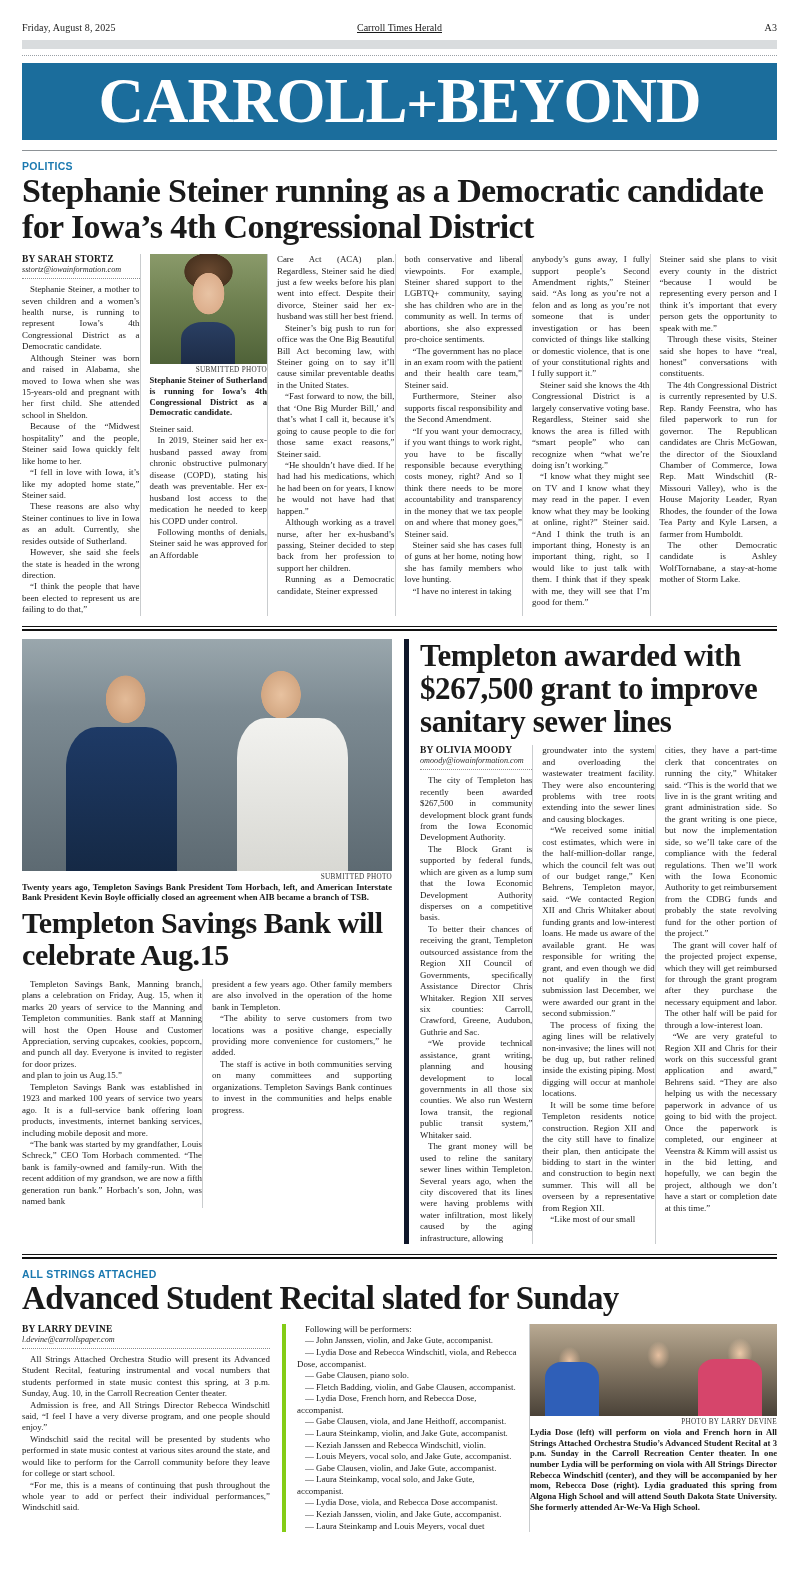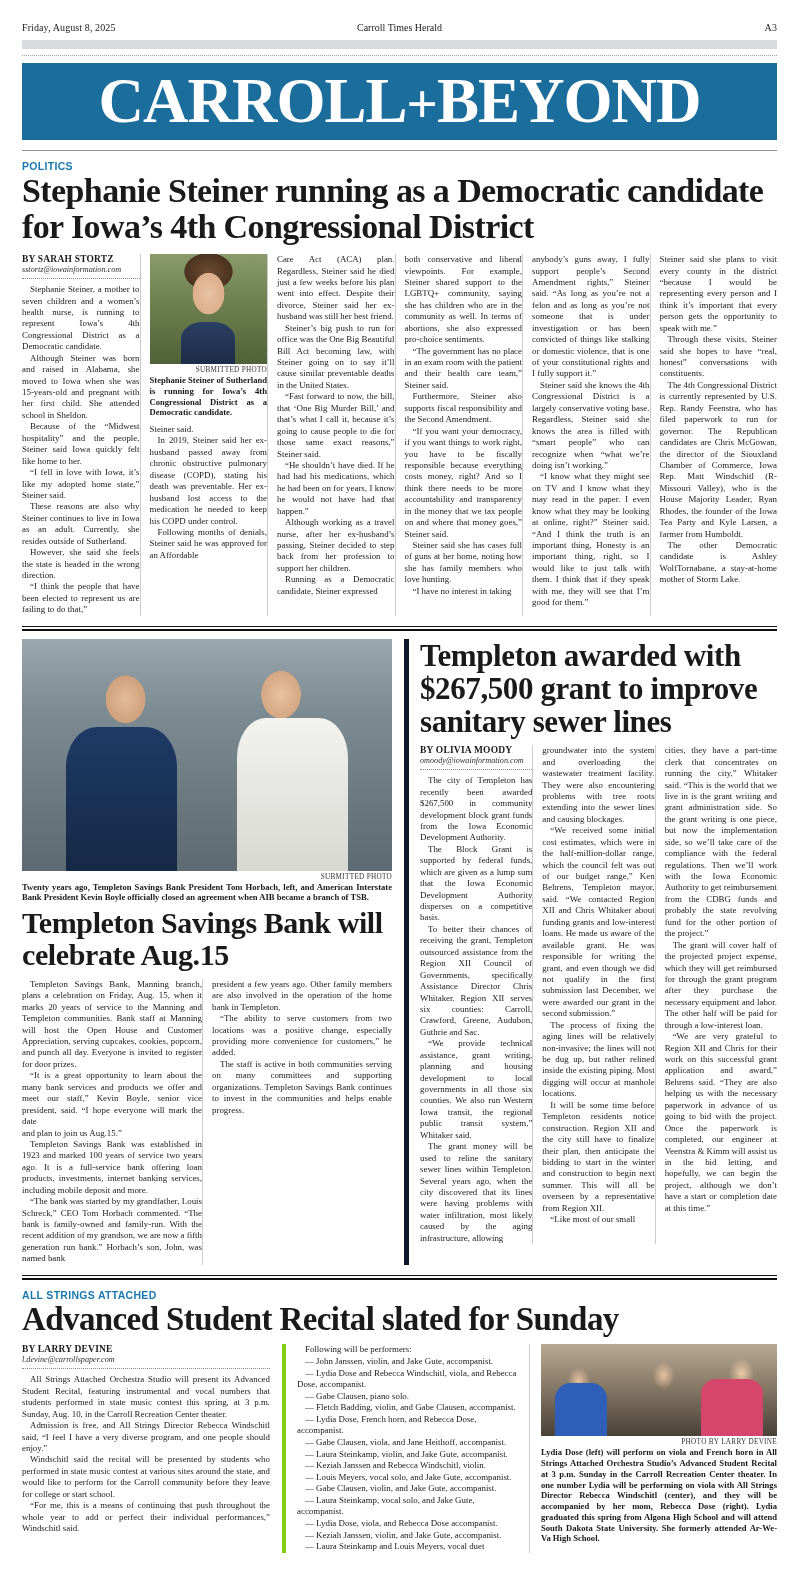--- a/index.html
+++ b/index.html
@@ -12,21 +12,21 @@
     color: #1a1a1a;
     overflow: hidden;
   }
   .page { position: relative; width: 799px; height: 1336px; padding: 0 22px; }
 
   
   .folio {
     display: flex; align-items: baseline; justify-content: space-between;
     font-size: 10px; padding: 22px 0 5px 0; letter-spacing: .1px;
   }
-  .folio-center { position: absolute; left: 0; right: 0; text-align: center; font-size: 10px; }
+  .folio-center { position: absolute; left: 0; right: 0; text-align: center; font-size: 10px; text-decoration: underline; }
   .folio-wrap { position: relative; }
   .folio-rule { height: 9px; background: #d9dcde; margin-top: 2px; }
   .dot-rule {
     height: 0; border-top: 1px dotted #9aa0a6; margin: 6px 0 0 0;
   }
 
   
   .masthead {
     background: #1b6d9c;
     height: 77px;
@@ -258,21 +258,20 @@
       <div class="photo ph-handshake"></div>
       <div class="credit">SUBMITTED PHOTO</div>
       <div class="caption">Twenty years ago, Templeton Savings Bank President Tom Horbach, left, and American Interstate Bank President Kevin Boyle officially closed an agreement when AIB became a branch of TSB.</div>
 
       <div class="headline-md">Templeton Savings Bank will celebrate Aug.15</div>
 
       <div class="cols">
         <div class="col">
           <div class="body-txt">
             <p>Templeton Savings Bank, Manning branch, plans a celebration on Friday, Aug. 15, when it marks 20 years of service to the Manning and Templeton communities. Bank staff at Manning will host the Open House and Customer Appreciation, serving cupcakes, cookies, popcorn, and punch all day. Everyone is invited to register for door prizes.</p>
-            <p>“It is a great opportunity to learn about the many bank services and products we offer and meet our staff,” Kevin Boyle, senior vice president, said. “I hope everyone will mark the date</p>
             <p class="noindent">and plan to join us Aug.15.”</p>
             <p>Templeton Savings Bank was established in 1923 and marked 100 years of service two years ago. It is a full-service bank offering loan products, investments, internet banking services, including mobile deposit and more.</p>
             <p>“The bank was started by my grandfather, Louis Schreck,” CEO Tom Horbach commented. “The bank is family-owned and family-run. With the recent addition of my grandson, we are now a fifth generation run bank.” Horbach’s son, John, was named bank</p>
           </div>
         </div>
         <div class="col sep">
           <div class="body-txt">
             <p class="noindent">president a few years ago. Other family members are also involved in the operation of the home bank in Templeton.</p>
             <p>“The ability to serve customers from two locations was a positive change, especially providing more convenience for customers,” he added.</p>
             <p>The staff is active in both communities serving on many committees and supporting organizations. Templeton Savings Bank continues to invest in the communities and helps enable progress.</p>
@@ -353,21 +352,21 @@
           <p>— Keziah Janssen and Rebecca Windschitl, violin.</p>
           <p>— Louis Meyers, vocal solo, and Jake Gute, accompanist.</p>
           <p>— Gabe Clausen, violin, and Jake Gute, accompanist.</p>
           <p>— Laura Steinkamp, vocal solo, and Jake Gute, accompanist.</p>
           <p>— Lydia Dose, viola, and Rebecca Dose accompanist.</p>
           <p>— Keziah Janssen, violin, and Jake Gute, accompanist.</p>
           <p>— Laura Steinkamp and Louis Meyers, vocal duet</p>
         </div>
       </div>
 
-      <div class="bottom-right-col" style="border-left:1px solid #c9ccce; padding-left:11px;">
+      <div class="bottom-right-col" style="border-left:1px solid #c9ccce; ">
         <div class="photo ph-recital"></div>
         <div class="credit">PHOTO BY LARRY DEVINE</div>
         <div class="caption">Lydia Dose (left) will perform on viola and French horn in All Strings Attached Orchestra Studio’s Advanced Student Recital at 3 p.m. Sunday in the Carroll Recreation Center theater. In one number Lydia will be performing on viola with All Strings Director Rebecca Windschitl (center), and they will be accompanied by her mom, Rebecca Dose (right). Lydia graduated this spring from Algona High School and will attend South Dakota State University. She formerly attended Ar-We-Va High School.</div>
       </div>
 
     </div>
   </div>
 
 </div>
 

